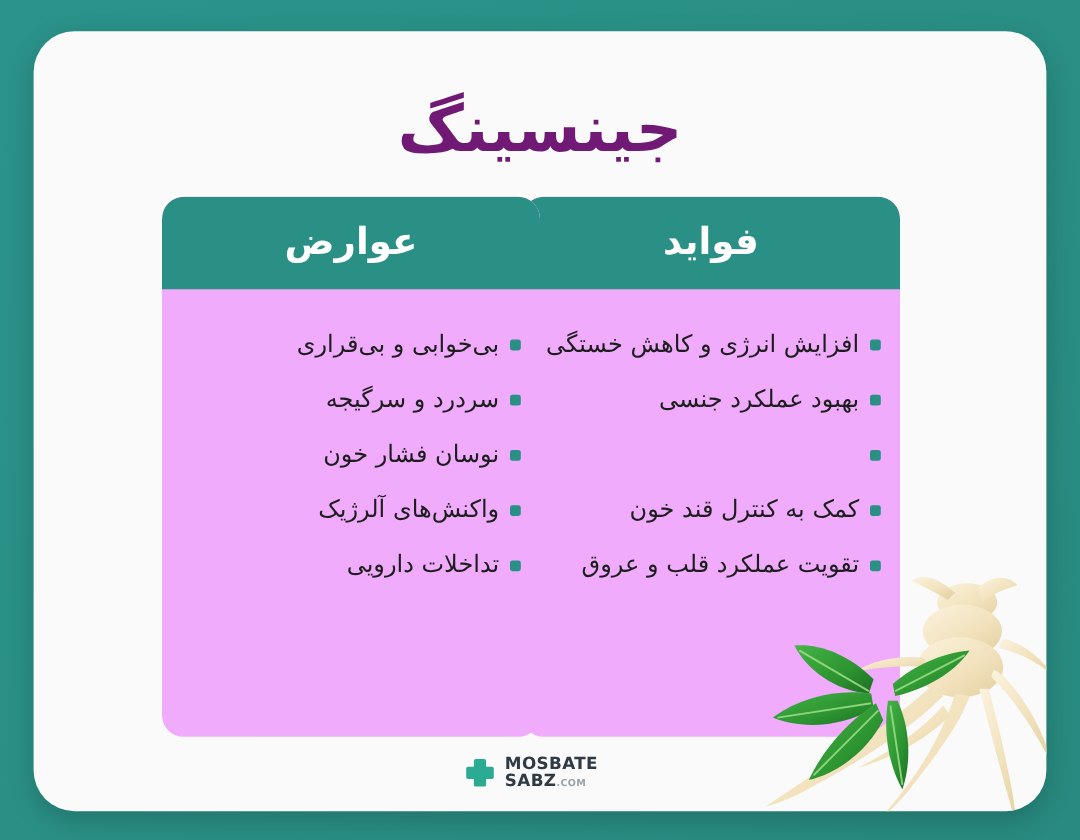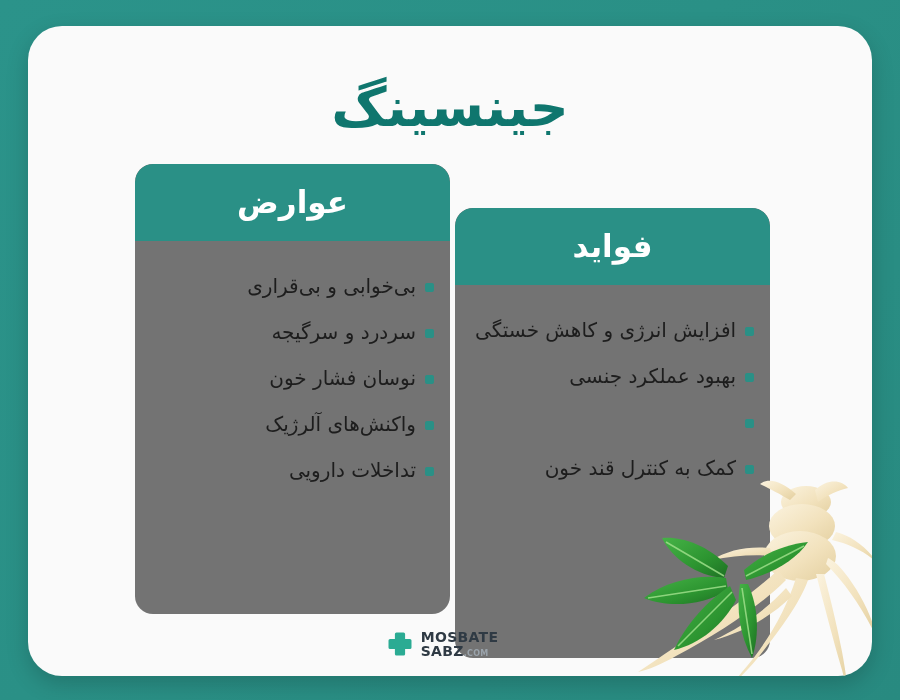--- a/index.html
+++ b/index.html
@@ -38,37 +38,37 @@
 
   
   #page-title {
     position: absolute;
     top: 52px;
     left: 0;
     width: 844px;
     text-align: center;
     font-size: 54px;
     font-weight: bold;
-    color: #0f766e;
+    color: #701a75;
     letter-spacing: -0.5px;
     line-height: 1.1;
     direction: rtl;
   }
 
   
   .column {
     position: absolute;
     top: 138px;
     width: 315px;
     height: 450px;
     border-radius: 18px;
-    background: #737373;
+    background: #f0abfc;
     overflow: hidden;
   }
-  #column-benefits { left: 427px; margin-top: 44px; }
+  #column-benefits { left: 407px; }
   #column-side-effects { left: 107px; }
 
   .column-header {
     height: 77px;
     background: #2a9086;
     border-radius: 18px 18px 0 0;
     display: flex;
     align-items: center;
     justify-content: center;
   }
@@ -176,20 +176,24 @@
         <li class="list-item">
           <span class="bullet"></span>
           <span class="list-item-label">بهبود عملکرد جنسی</span>
         </li>
         <li class="list-item">
           <span class="bullet"></span>
         </li>
         <li class="list-item">
           <span class="bullet"></span>
           <span class="list-item-label">کمک به کنترل قند خون</span>
+        </li>
+        <li class="list-item">
+          <span class="bullet"></span>
+          <span class="list-item-label">تقویت عملکرد قلب و عروق</span>
         </li>
       </ul>
     </div>
 
     <div class="column" id="column-side-effects">
       <div class="column-header">
         <span class="column-header-label">عوارض</span>
       </div>
       <ul class="column-list">
         <li class="list-item">

